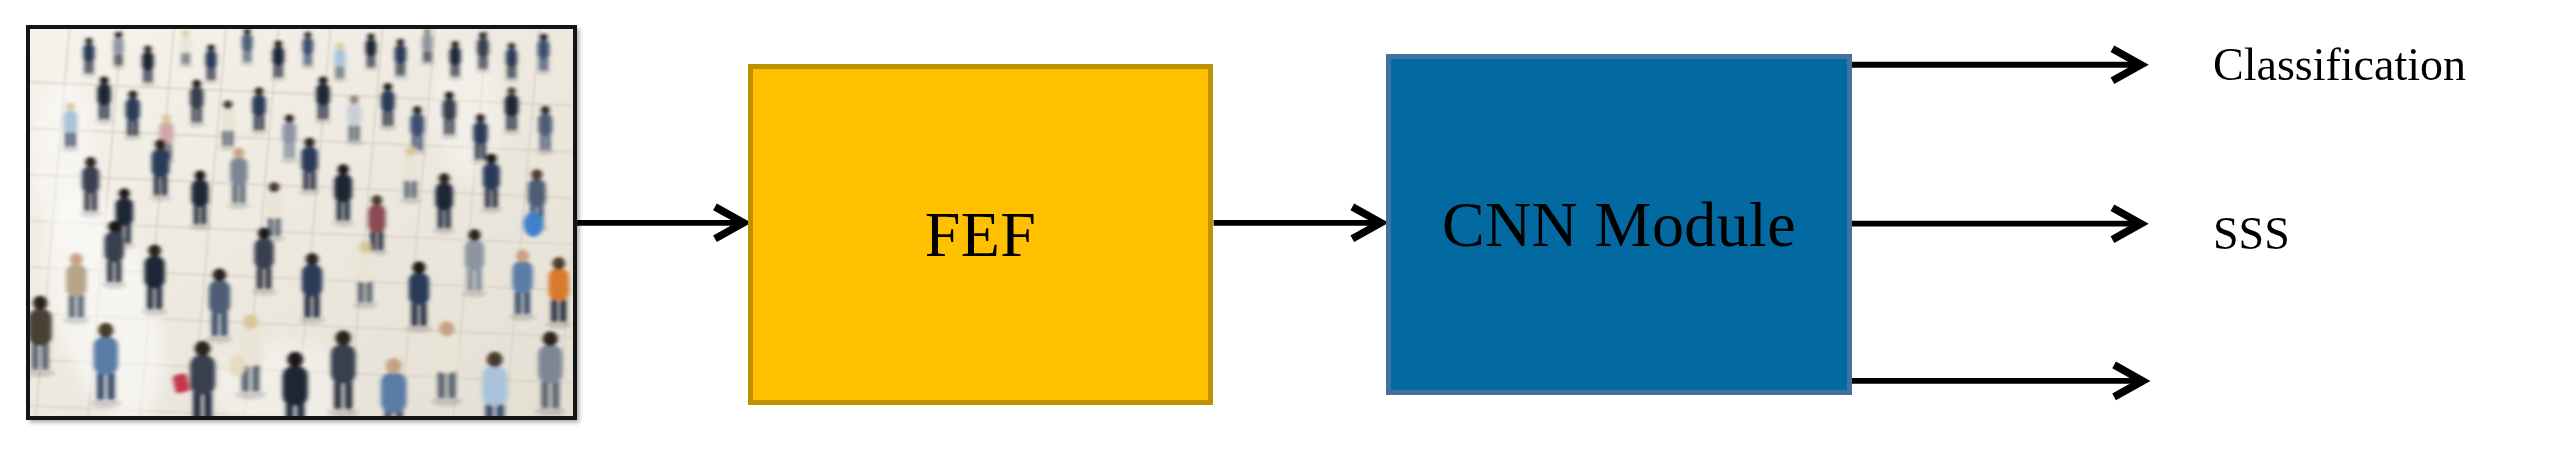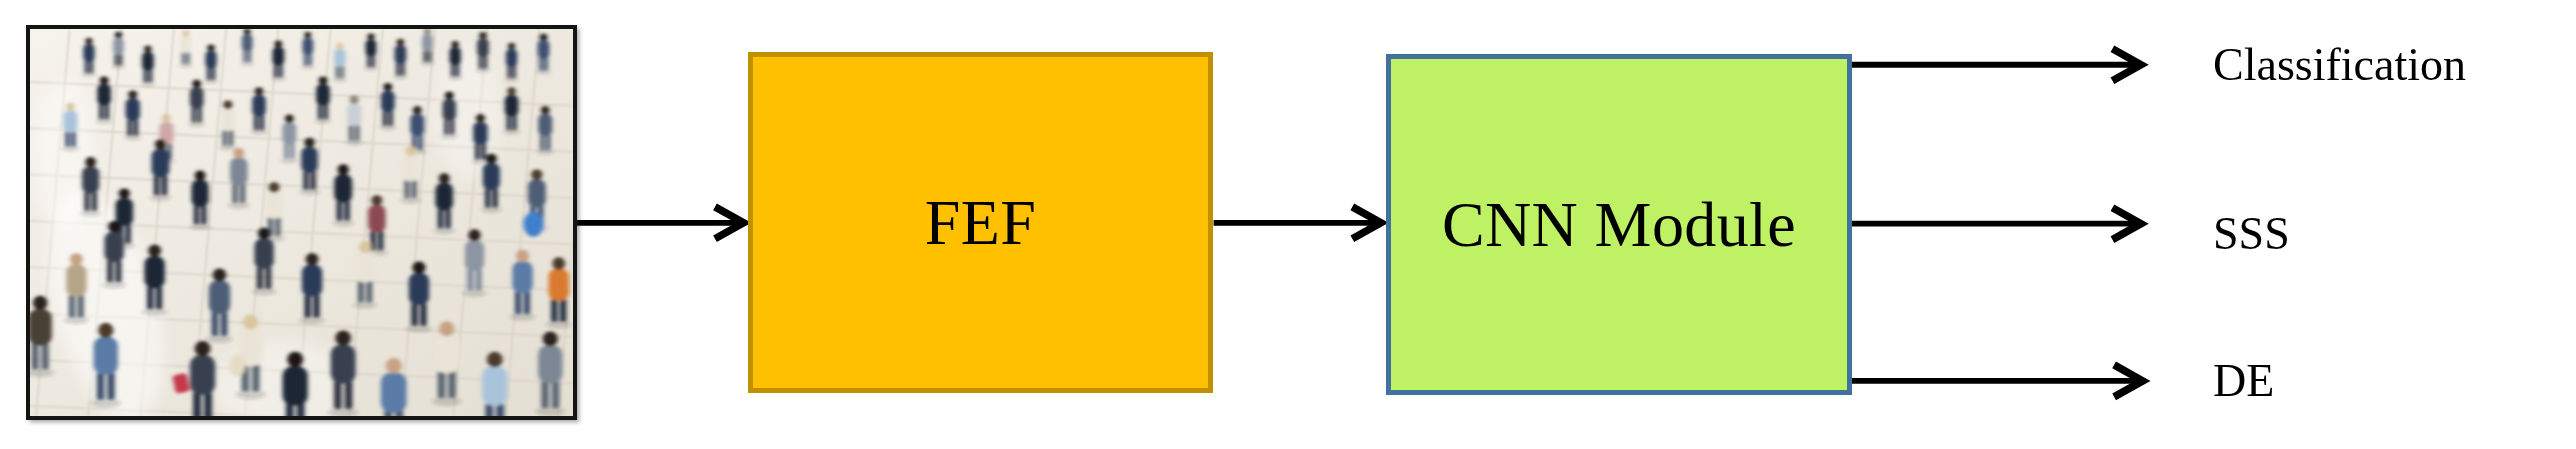--- a/index.html
+++ b/index.html
@@ -20,21 +20,21 @@
 
   
   .arrows { position:absolute; left:0; top:0; width:2576px; height:449px; pointer-events:none; }
 
   
   .node {
     position:absolute; display:flex; align-items:center; justify-content:center;
     box-sizing:border-box; border:5.9px solid; font-size:64px; line-height:1;
     letter-spacing:0.4px; color:#000;
   }
-  #node-fef { left:748px; top:52px;  width:465px; height:341px; }
+  #node-fef { left:748px; top:64px;  width:465px; height:341px; }
   #node-cnn { left:1386px; top:54px; width:466px; height:341px; }
 
   
   .out-label {
     position:absolute; left:2199px; height:76px;
     display:flex; align-items:center;
     font-size:46px; line-height:1; color:#000000; white-space:nowrap;margin-left:14px;
   }
   #out-0 { top:27px; }
   #out-1 { top:196px; }
@@ -583,21 +583,20 @@
         <line x1="2202" y1="453" x2="2542" y2="453" stroke-width="7"></line>
         <polyline points="2514,434 2548,453 2514,472" stroke-width="9"></polyline>
       </g>
     </g>
   </svg>
 
   <div class="node" id="node-fef" style="background-color: rgb(255, 192, 0); border-color: rgb(191, 144, 0); color: rgb(0, 0, 0);">
     <span>FEF</span>
   </div>
 
-  <div class="node" id="node-cnn" style="background-color: #bef264; border-color: rgb(65, 113, 156); color: rgb(0, 0, 0);">
+  <div class="node" id="node-cnn" style="background-color: #0369a1; border-color: rgb(65, 113, 156); color: rgb(0, 0, 0);">
     <span>CNN Module</span>
   </div>
 
   <div class="out-label" id="out-0">Classification</div>
   <div class="out-label" id="out-1">SSS</div>
-  <div class="out-label" id="out-2">DE</div>
 </div>
 
 
 </body></html>

